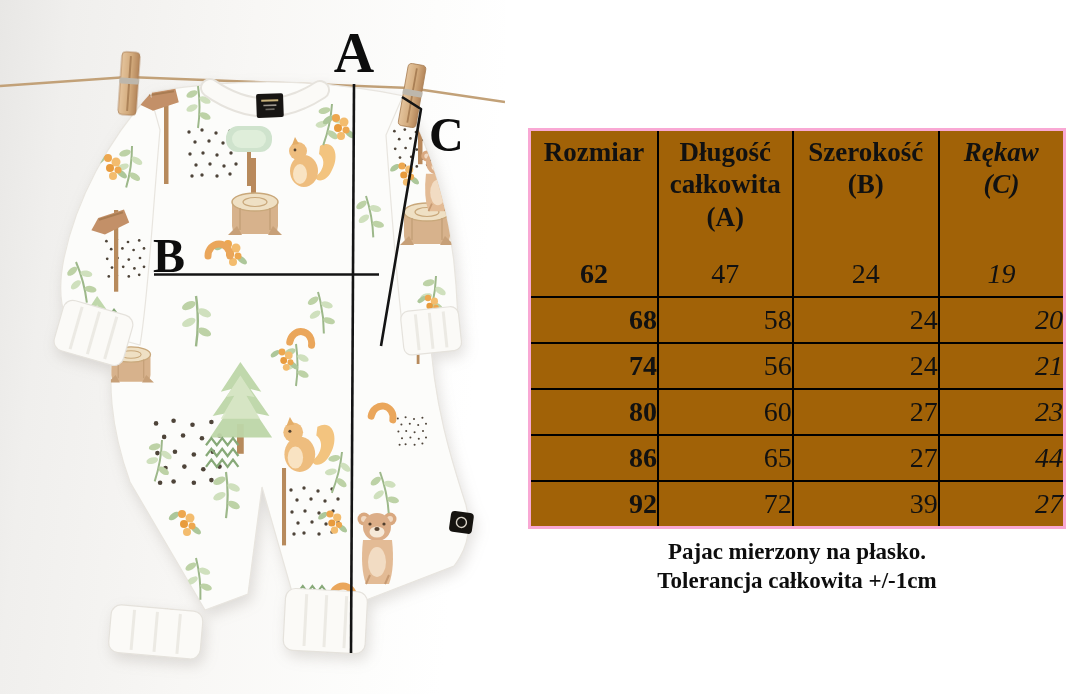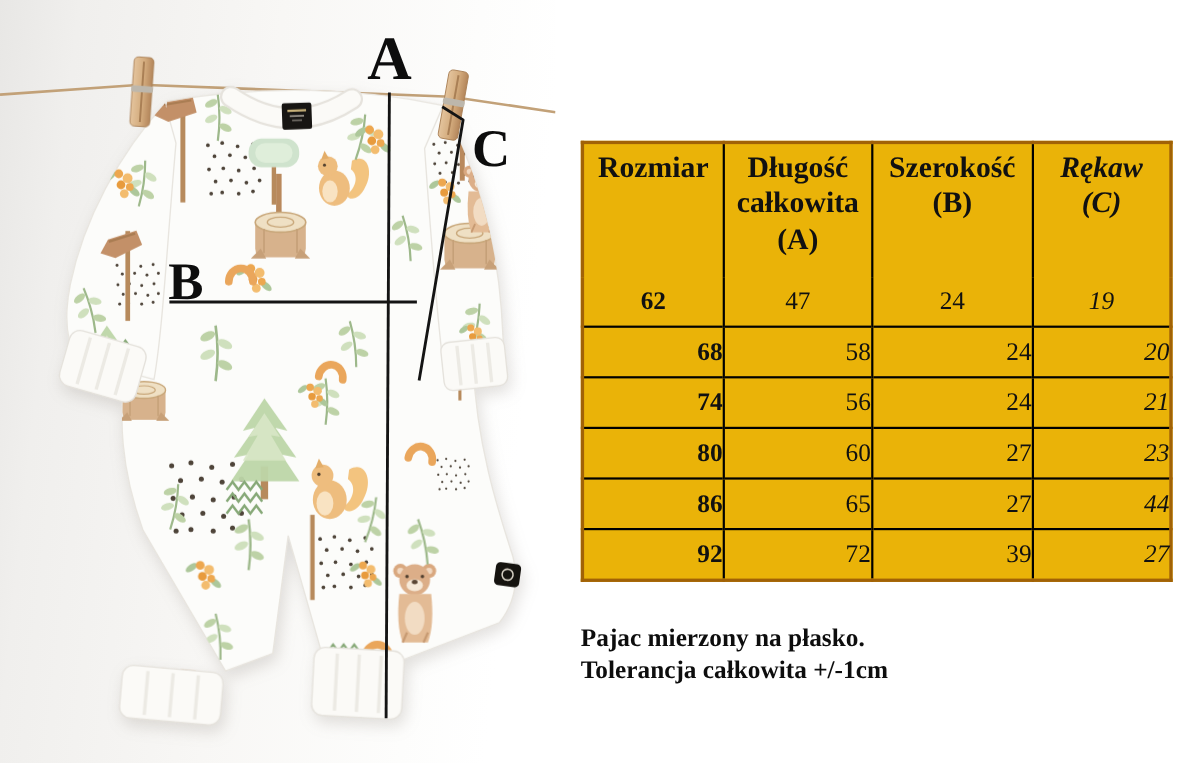--- a/index.html
+++ b/index.html
@@ -4,30 +4,30 @@
 <style>
   html,body{margin:0;padding:0;background:#ffffff;}
   .screen{position:relative;width:1080px;height:694px;background:#ffffff;overflow:hidden;
           font-family:"Liberation Serif","DejaVu Serif",serif;color:#111;}
   
   .photo{position:absolute;left:0;top:0;width:505px;height:694px;}
   .garment{filter:drop-shadow(3px 6px 7px rgba(100,90,80,0.18));}
   .annot-letter{font-family:"Liberation Serif","DejaVu Serif",serif;font-weight:700;fill:#0d0d0d;}
   
   .size-table{position:absolute;left:528px;top:128px;width:538px;border-collapse:collapse;
-              table-layout:fixed;border:3px solid #a16207;background:#eab308;}
+              table-layout:fixed;border:3px solid #f9a8d4;background:#a16207;}
   .size-table th,.size-table td{text-align:center;padding:0;border-right:2px solid #000;}
   .size-table th:last-child,.size-table td:last-child{border-right:none;font-style:italic;}
   .size-table th{height:116px;vertical-align:top;padding-top:5px;font-size:27px;font-weight:700;
                  line-height:1.2;white-space:pre-line;}
-  .size-table td{height:44px;font-size:23px;font-weight:400;vertical-align:middle;}
+  .size-table td{height:44px;font-size:28px;font-weight:400;vertical-align:middle;}
   .size-table td.size-col{font-weight:700;}
   .size-table tbody tr + tr td{border-top:2px solid #000;text-align:right;}
   
-  .notes{position:absolute;left:528px;top:566px;width:538px;
+  .notes{position:absolute;left:528px;top:538px;width:538px;text-align:center;
          font-size:23px;font-weight:700;line-height:1.25;color:#0d0d0d;}
 </style>
 </head>
 <body>
 
 <div class="screen">
 
   <svg class="photo" viewBox="0 0 505 694" width="505" height="694" aria-hidden="true">
     <defs>
       <linearGradient id="bgGrad" x1="0" y1="0" x2="1" y2="0.15">

